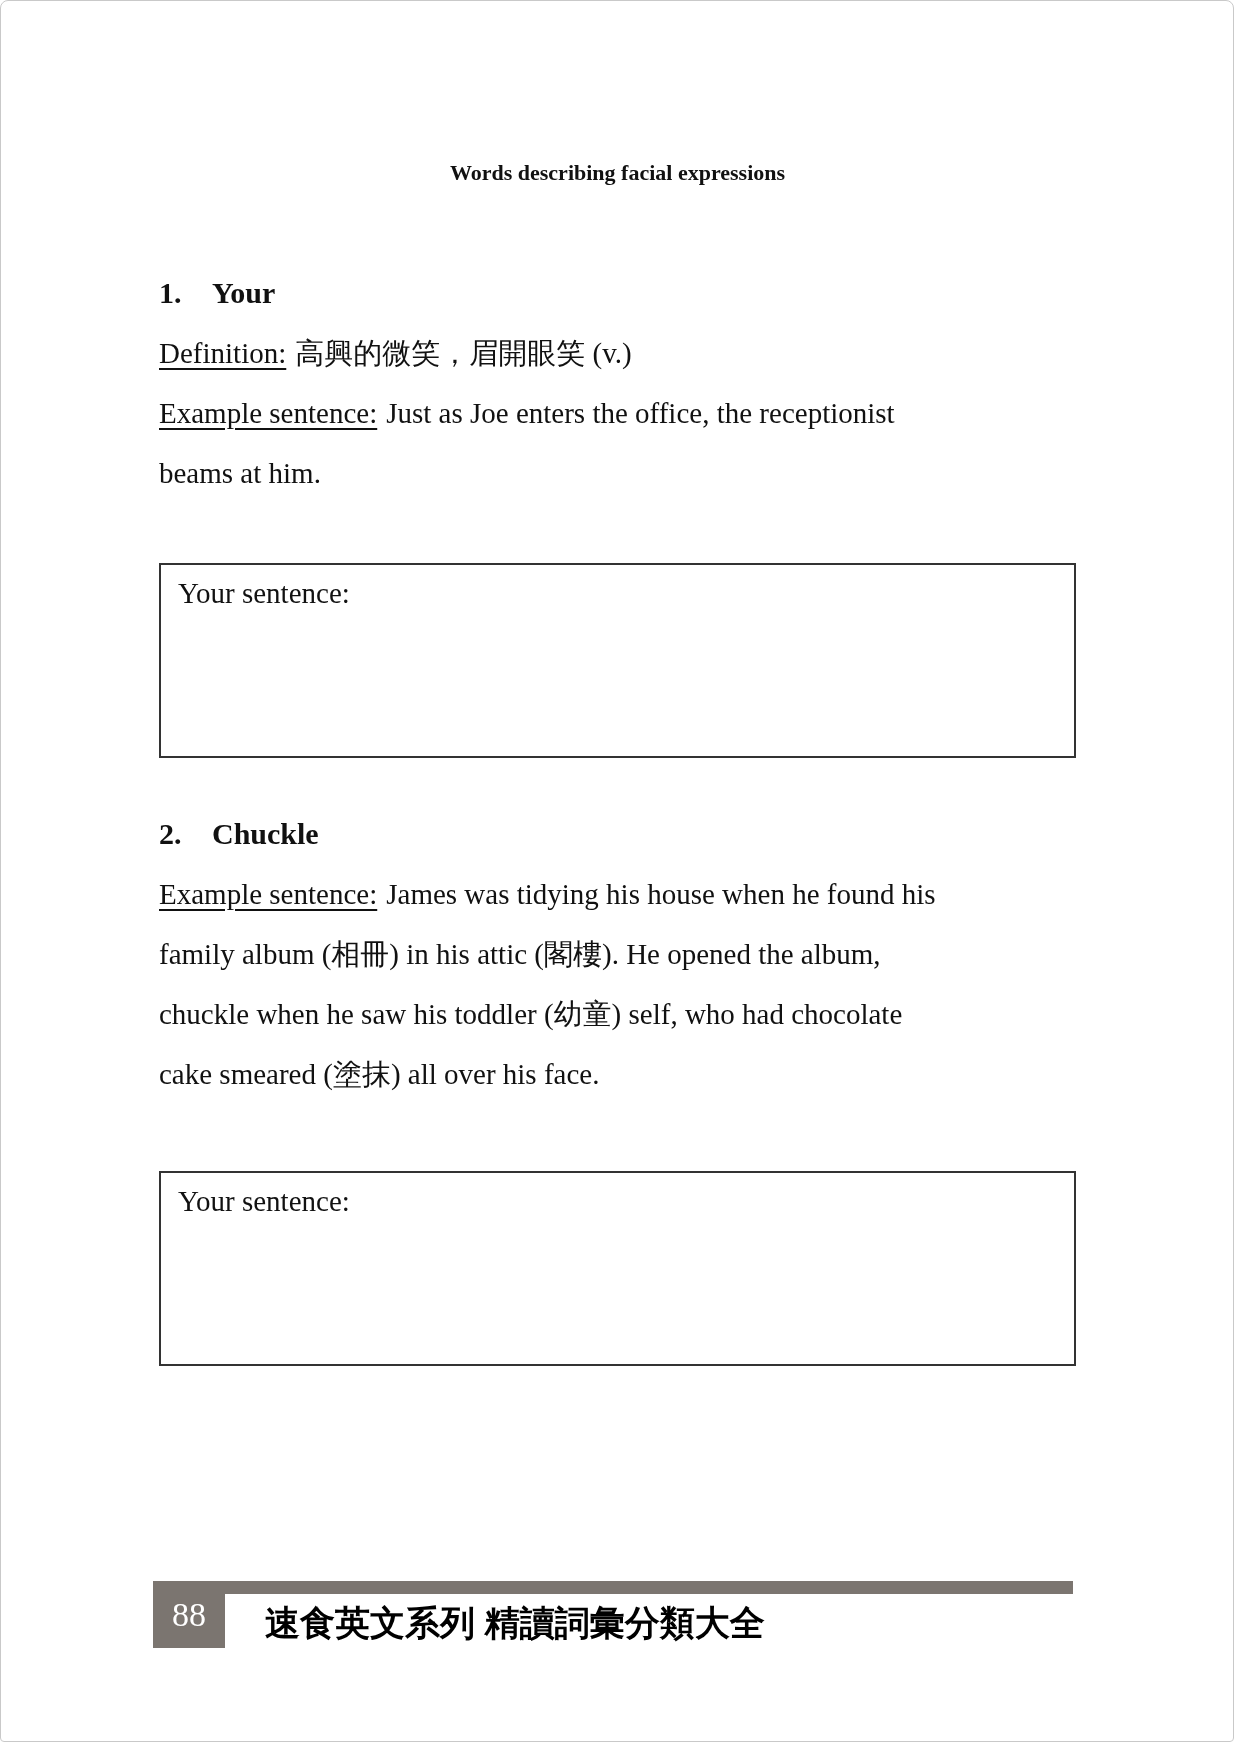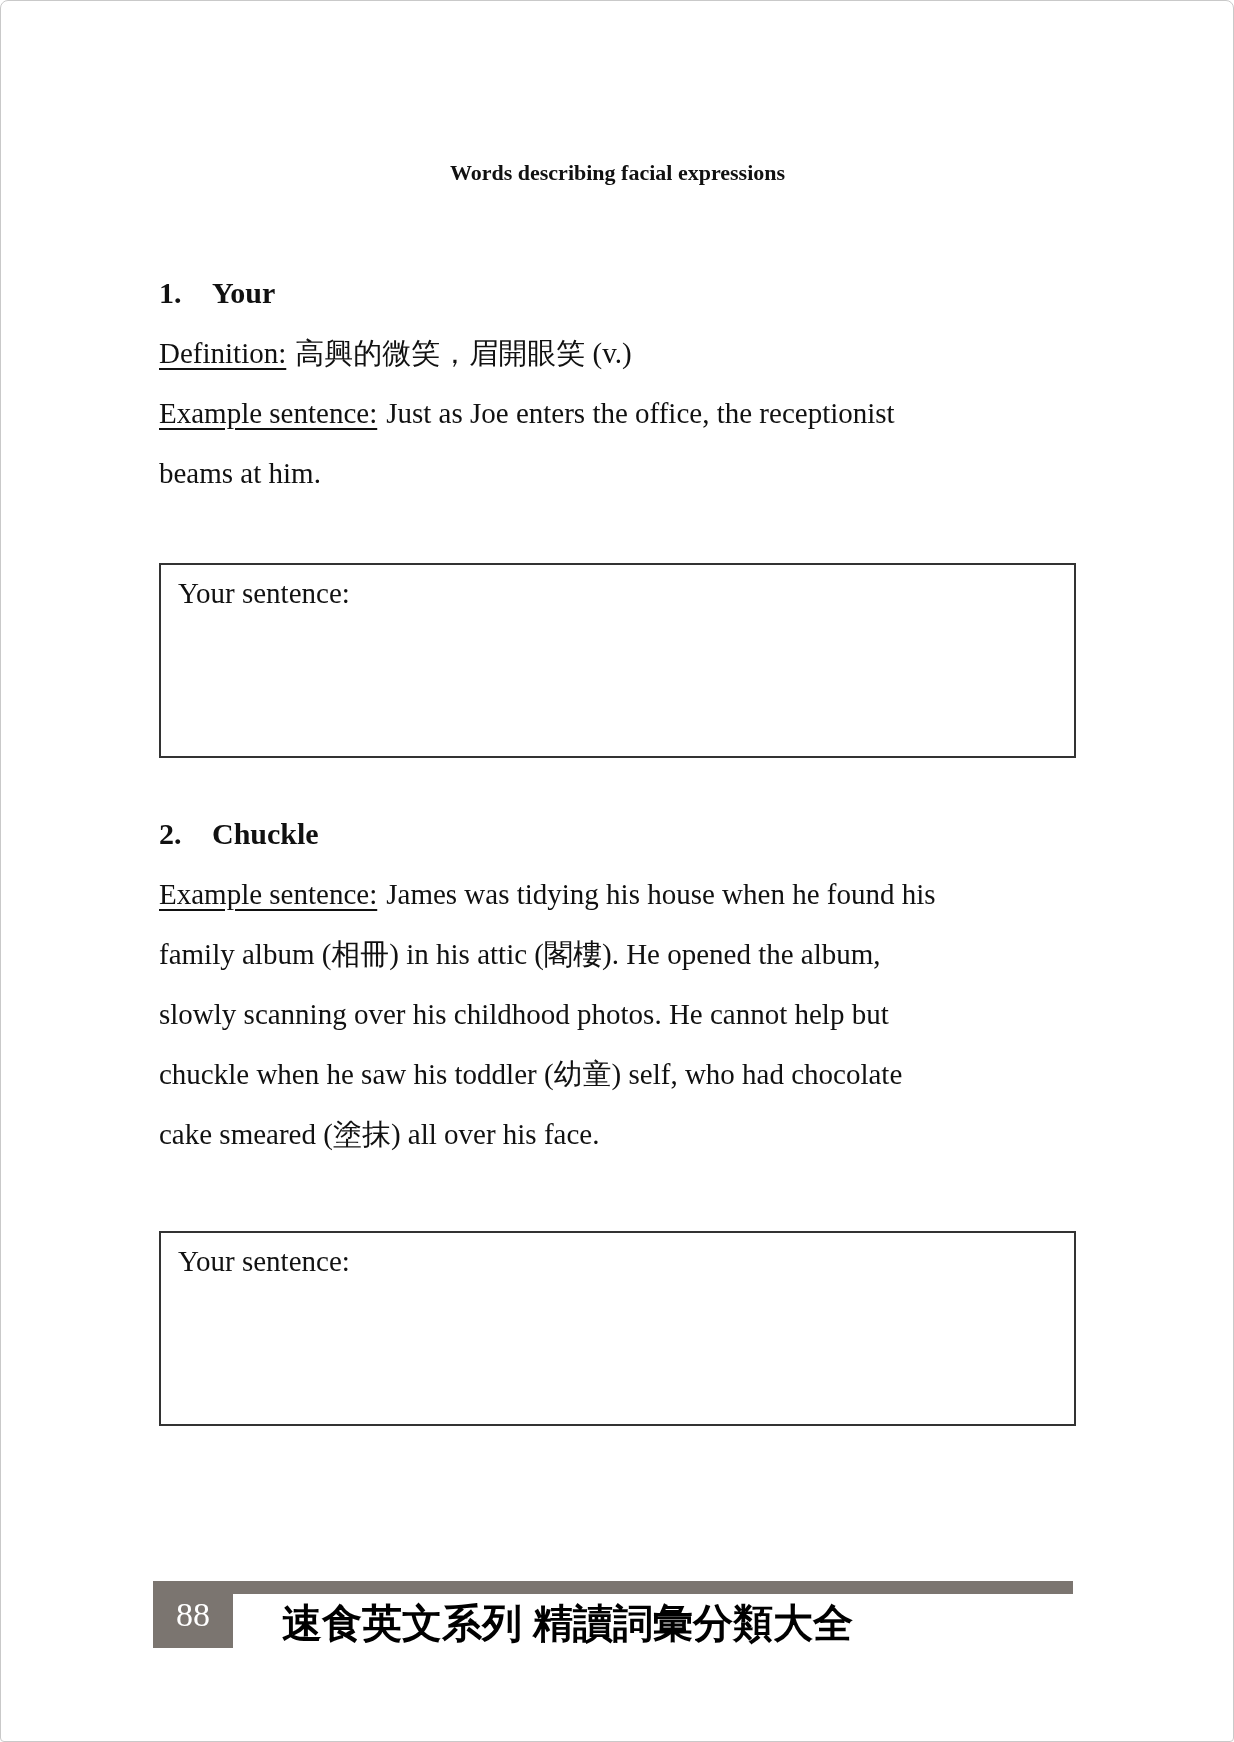--- a/index.html
+++ b/index.html
@@ -67,41 +67,40 @@
     left: 152px;
     top: 1580px;
     width: 920px;
     height: 13px;
     background: #7b7570;
   }
   .page-number-badge {
     position: absolute;
     left: 152px;
     top: 1580px;
-    width: 80px;
+    width: 72px;
     height: 67px;
     background: #7b7570;
     color: #ffffff;
     display: flex;
     align-items: center;
     justify-content: center;
     font-size: 34px;
     font-family: "Liberation Serif", "DejaVu Serif", serif;
   }
   .footer-title {
     position: absolute;
     left: 264px;
     top: 1600px;
     height: 44px;
     line-height: 44px;
-    font-size: 40px;
+    font-size: 35px;
     font-weight: bold;
     color: #000000;
     font-family: "Liberation Sans", "DejaVu Sans", sans-serif;
-    margin-left: 17px;
   }
 </style>
 </head>
 <body>
 
 <div class="page">
   <div class="content">
 
     <div class="doc-title">Words describing facial expressions</div>
 
@@ -122,21 +121,20 @@
     </div>
 
     <div class="entry-heading heading-2">
       <span class="num">2.</span>
       <span class="word">Chuckle</span>
     </div>
     <div class="line">
       <span class="u">Example sentence:</span><span>James was tidying his house when he found his</span>
     </div>
     <div class="line">family album (相冊) in his attic (閣樓). He opened the album,</div>
-    <div class="line">slowly scanning over his childhood photos. He cannot help but</div>
     <div class="line">chuckle when he saw his toddler (幼童) self, who had chocolate</div>
     <div class="line">cake smeared (塗抹) all over his face.</div>
 
     <div class="sentence-box box-2">
       <div class="box-label">Your sentence:</div>
     </div>
 
   </div>
 
   <div class="footer-bar"></div>

